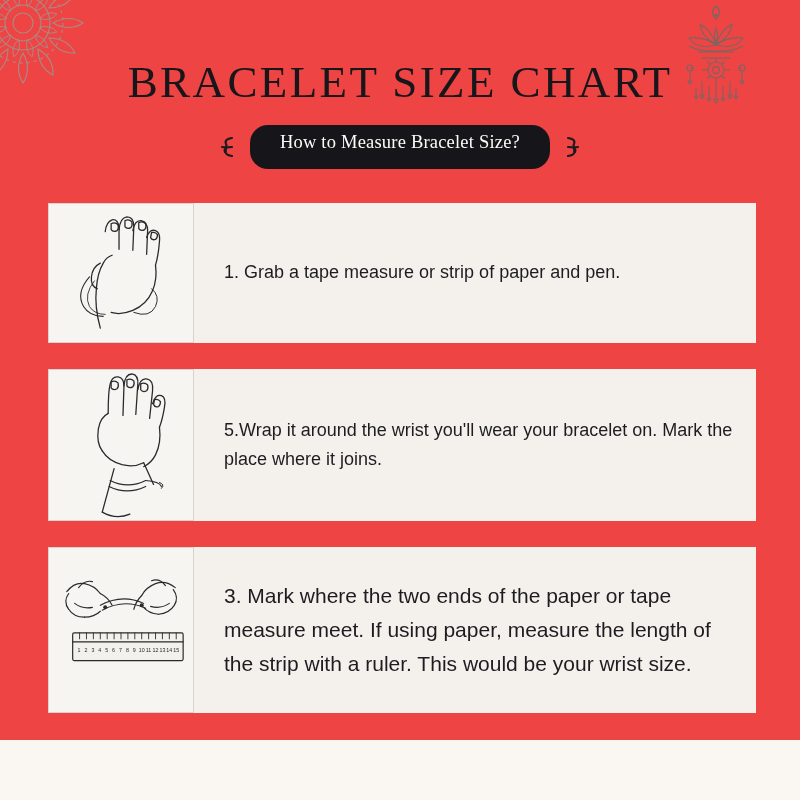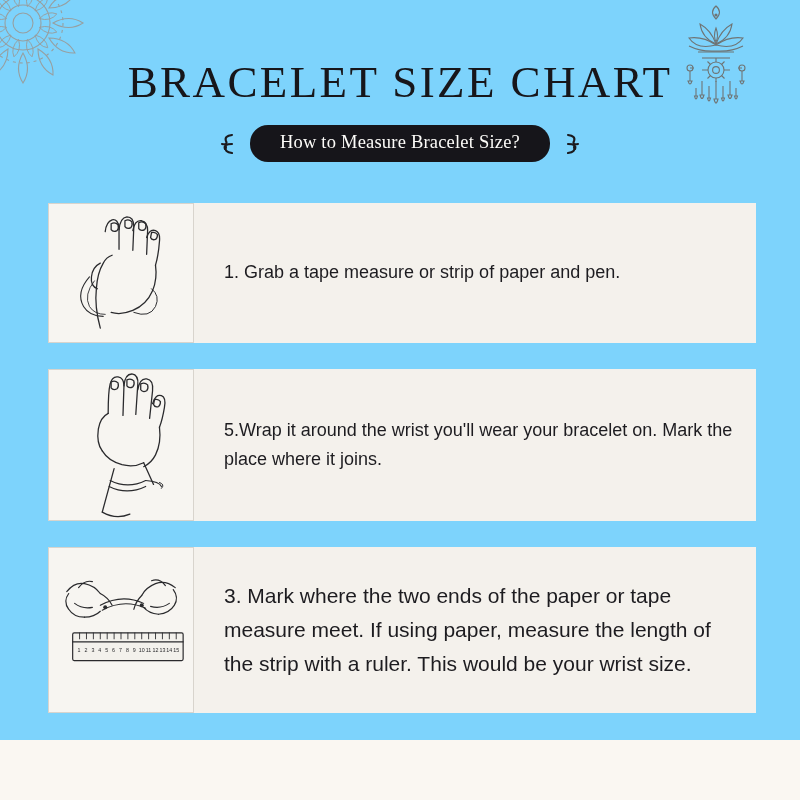--- a/index.html
+++ b/index.html
@@ -10,21 +10,21 @@
   }
   body {
     font-family: "Liberation Sans", sans-serif;
     background: #faf7f2;
     position: relative;
   }
   .page {
     position: relative;
     width: 800px;
     height: 740px;
-    background: #7dd3fc;
+    background: #ef4444;
     overflow: hidden;
   }
 
   
   .mandala {
     position: absolute;
     top: -52px;
     left: -52px;
     width: 150px;
     height: 150px;
@@ -70,21 +70,21 @@
   .flourish {
     width: 26px;
     height: 26px;
     color: #1b1a1e;
     flex: none;
   }
   .pill {
     background: #16151a;
     color: #fdfcf9;
     border-radius: 18px;
-    padding: 7px 30px 9px;
+    padding: 7px 30px 16px;
     font-family: "Liberation Serif", serif;
     font-size: 18.5px;
     letter-spacing: 0.2px;
     white-space: nowrap;
   }
 
   
   .steps {
     position: absolute;
     top: 203px;

